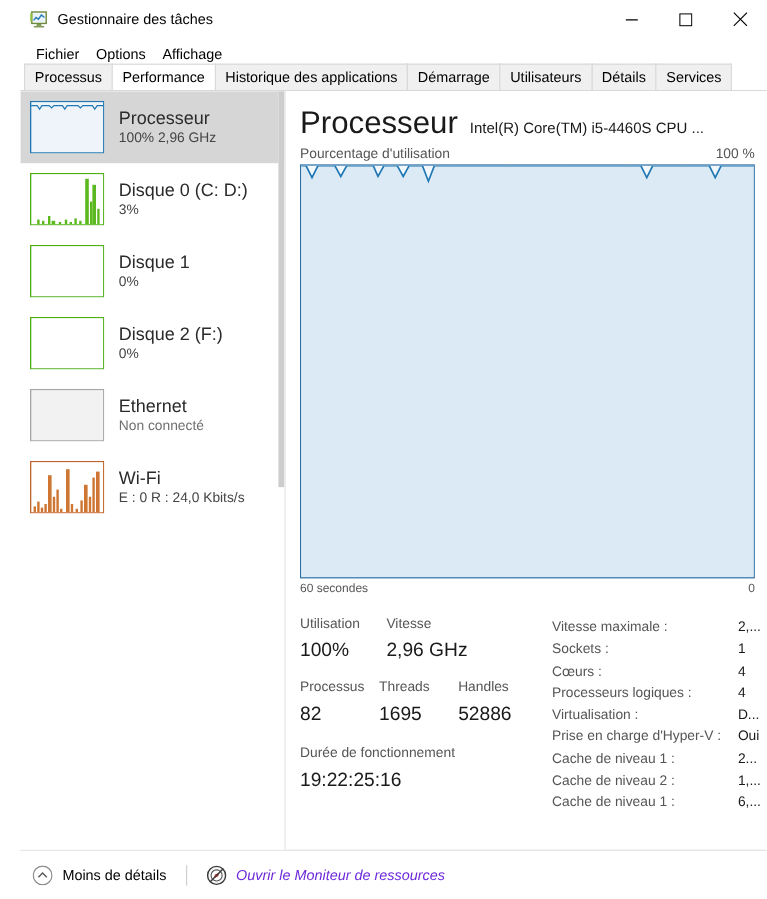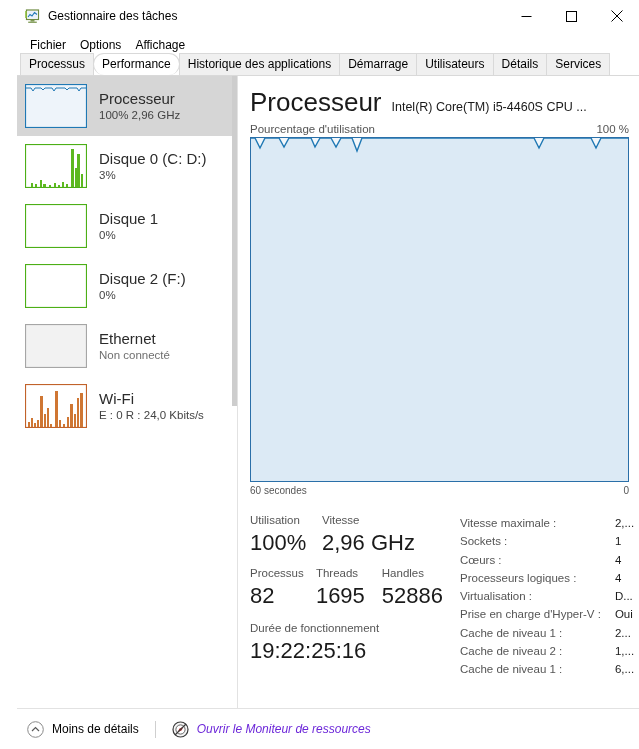--- a/index.html
+++ b/index.html
@@ -34,21 +34,21 @@
   .tabstrip {
     flex: 0 0 22px; height: 22px; display: flex; align-items: flex-end;
     padding-left: 3px; border-bottom: 1px solid #d9d9d9;
     background: #ffffff;
   }
   .tab {
     font-size: 12px; color: #000; padding: 3px 8px 3px 8px; height: 22px;
     border: 1px solid #d9d9d9; border-bottom: none; background: #f0f0f0;
     margin-right: -1px; line-height: 15px; white-space: nowrap;
   }
-  .tab.active { background: #ffffff; position: relative; z-index: 2; border-radius: 11px; }
+  .tab.active { background: #ffffff; position: relative; z-index: 2; }
 
   
   .content { flex: 1 1 auto; display: flex; min-height: 0; background: #fff; }
 
   
   .sidebar {
     width: 221px; flex: 0 0 221px; border-right: 1px solid #e2e2e2;
     position: relative; background: #ffffff; overflow: hidden;
   }
   .side-item {
@@ -78,21 +78,21 @@
   .graph-box .grid-h { position: absolute; left: 0; right: 0; height: 1px; background: #cfe0ee; }
   .graph-box svg { position: absolute; left: 0; top: 0; }
   .graph-foot { display: flex; justify-content: space-between; font-size: 10px; color: #555; margin-top: 3px; }
 
   
   .stats { display: flex; margin-top: 16px; }
   .stats-left { width: 205px; flex: 0 0 205px; }
   .stat-row { display: flex; }
   .stat-cell { min-width: 0; }
   .stat-label { font-size: 11.5px; color: #555; line-height: 17px; white-space: nowrap;}
-  .stat-value { font-size: 22px; color: #1a1a1a; line-height: 28px; white-space: nowrap;}
+  .stat-value { font-size: 16px; color: #1a1a1a; line-height: 28px; white-space: nowrap;}
   .cell-util { width: 72px; }
   .cell-speed { width: 120px; }
   .cell-proc { width: 72px; }
   .cell-thr { width: 72px; }
   .cell-han { width: 80px; }
   .uptime { margin-top: 10px; }
 
   .stats-right { flex: 1 1 auto; padding-left: 5px; padding-top: 2px; }
   .spec-row { display: flex; font-size: 11.5px; line-height: 18.3px; }
   .spec-label { color: #555; flex: 1 1 auto; white-space: nowrap; }

